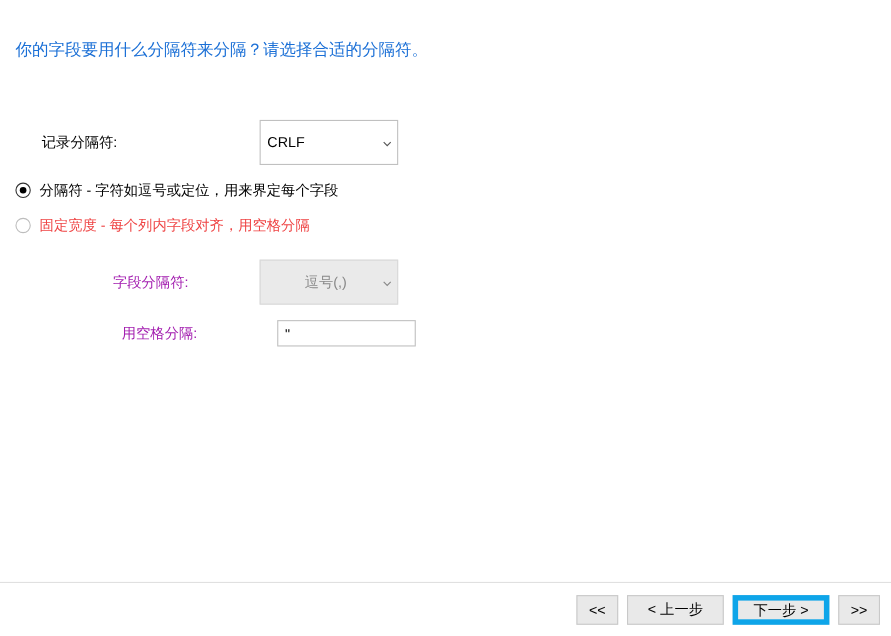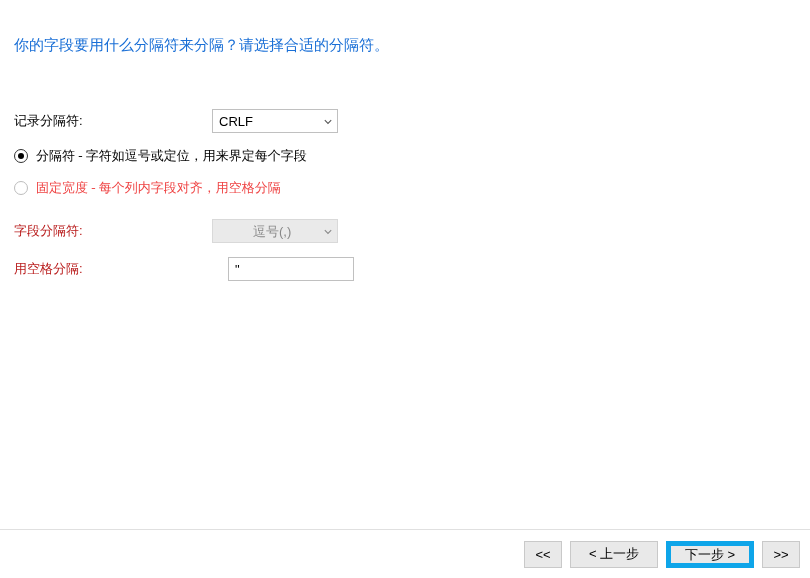--- a/index.html
+++ b/index.html
@@ -23,31 +23,33 @@
   }
   .form-row {
     display: flex;
     align-items: center;
     margin-bottom: 14px;
   }
   .form-label {
     width: 198px;
     color: #000;
     font-size: 13px;
+    margin-left: 24px;
   }
   .form-label.disabled {
-    color: #b91c1c;
+    color: #a21caf;
+    text-align: center;
   }
   .select-wrap {
     position: relative;
     display: inline-block;
   }
   select.combo {
     width: 126px;
-    height: 24px;
+    height: 41px;
     font-size: 13px;
     font-family: inherit;
     padding: 0 22px 0 6px;
     border: 1px solid #c0c0c0;
     background: #ffffff;
     appearance: none;
     -webkit-appearance: none;
     border-radius: 0;
   }
   select.combo.disabled-look {
@@ -58,21 +60,21 @@
   }
   .chev {
     position: absolute;
     right: 6px;
     top: 50%;
     transform: translateY(-40%);
     pointer-events: none;
     width: 8px; height: 8px;
   }
   .chev svg { display:block; }
-  .radio-group { margin-bottom: 8px; font-family: Liberation Serif, serif; }
+  .radio-group { margin-bottom: 8px; }
   .radio-row {
     display: flex;
     align-items: center;
     margin-bottom: 14px;
     font-size: 13px;
   }
   .radio {
     width: 14px; height: 14px;
     border-radius: 50%;
     border: 1px solid #333;

